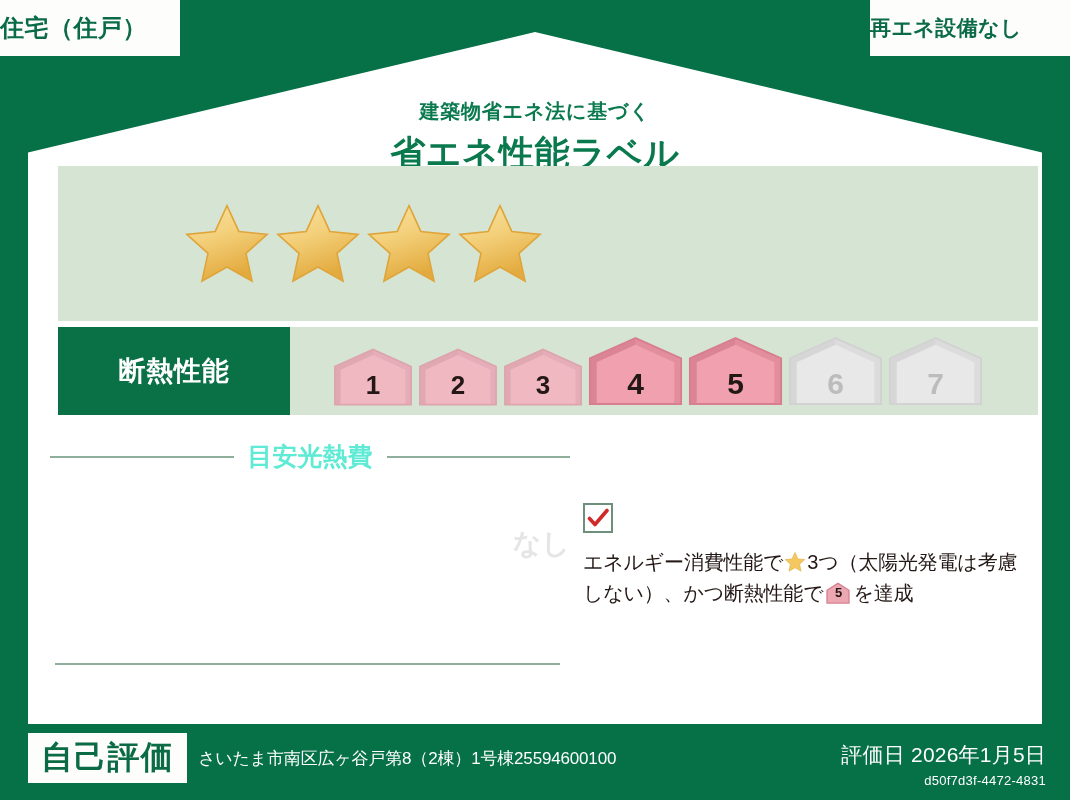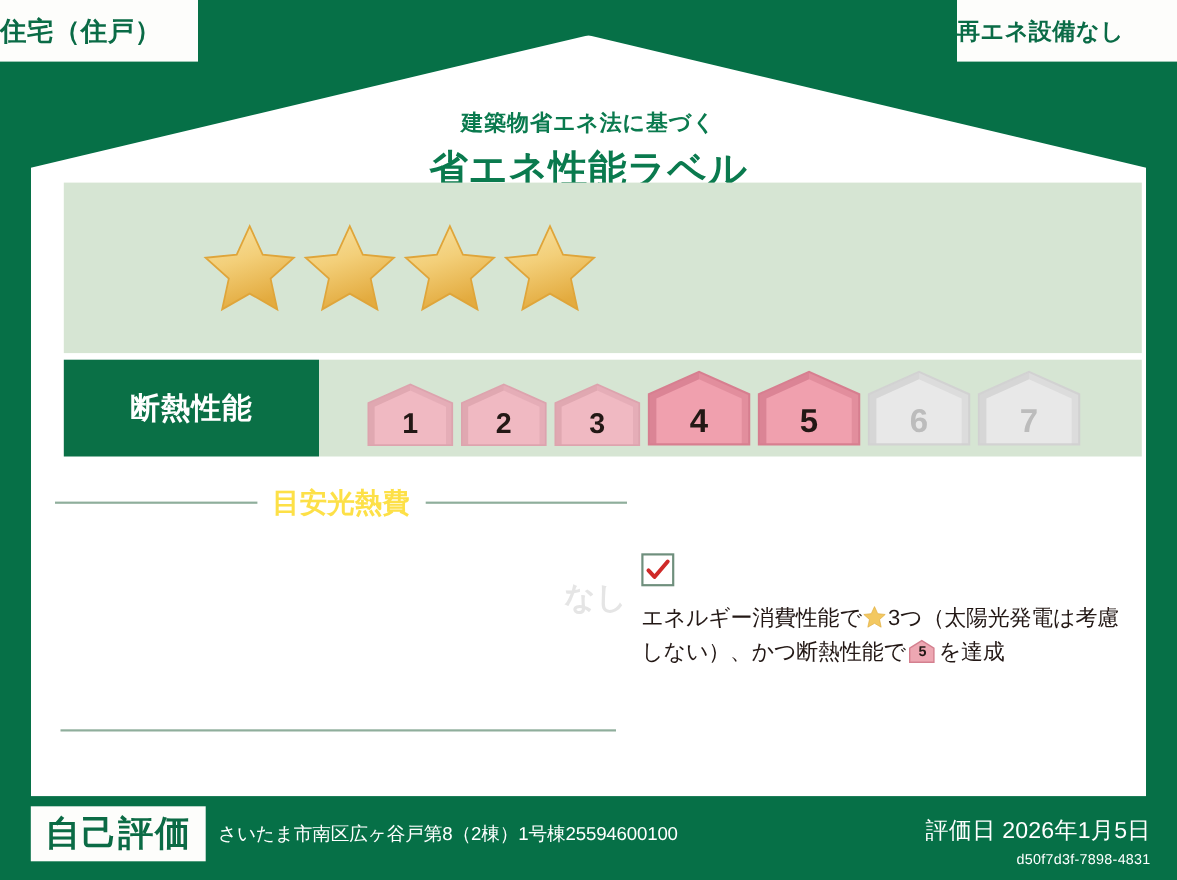--- a/index.html
+++ b/index.html
@@ -69,21 +69,21 @@
   }
   .hs.off span{color:#bcbcbc;}
 
   
   .cost-head{
     position:absolute;left:50px;top:440px;width:520px;
     display:flex;align-items:center;z-index:20;
   }
   .cost-head .rule{flex:1;height:2px;background:#8fae9c;}
   .cost-head .txt{
-    padding:0 14px;color:#fde047;font-weight:700;font-size:25px;
+    padding:0 14px;color:#5eead4;font-weight:700;font-size:25px;
     white-space:nowrap;
   }
   .cost-value{
     position:absolute;left:50px;top:525px;width:520px;
     text-align:right;color:#e5e5e5;font-weight:700;font-size:28px;z-index:20;
   }
   .cost-underline{
     position:absolute;left:55px;top:663px;width:505px;height:2px;
     background:#8fae9c;z-index:20;
   }
@@ -278,15 +278,15 @@
   </div>
 </div>
 
 <div class="footer">
   <div class="f-left">
     <div class="badge-self">自己評価</div>
     <div class="f-addr">さいたま市南区広ヶ谷戸第8（2棟）1号棟25594600100</div>
   </div>
   <div class="f-right">
     <div class="f-date">評価日 2026年1月5日</div>
-    <div class="f-id">d50f7d3f-7898-4831</div>
+    <div class="f-id">d50f7d3f-4472-4831</div>
   </div>
 </div>
 
 </body></html>

